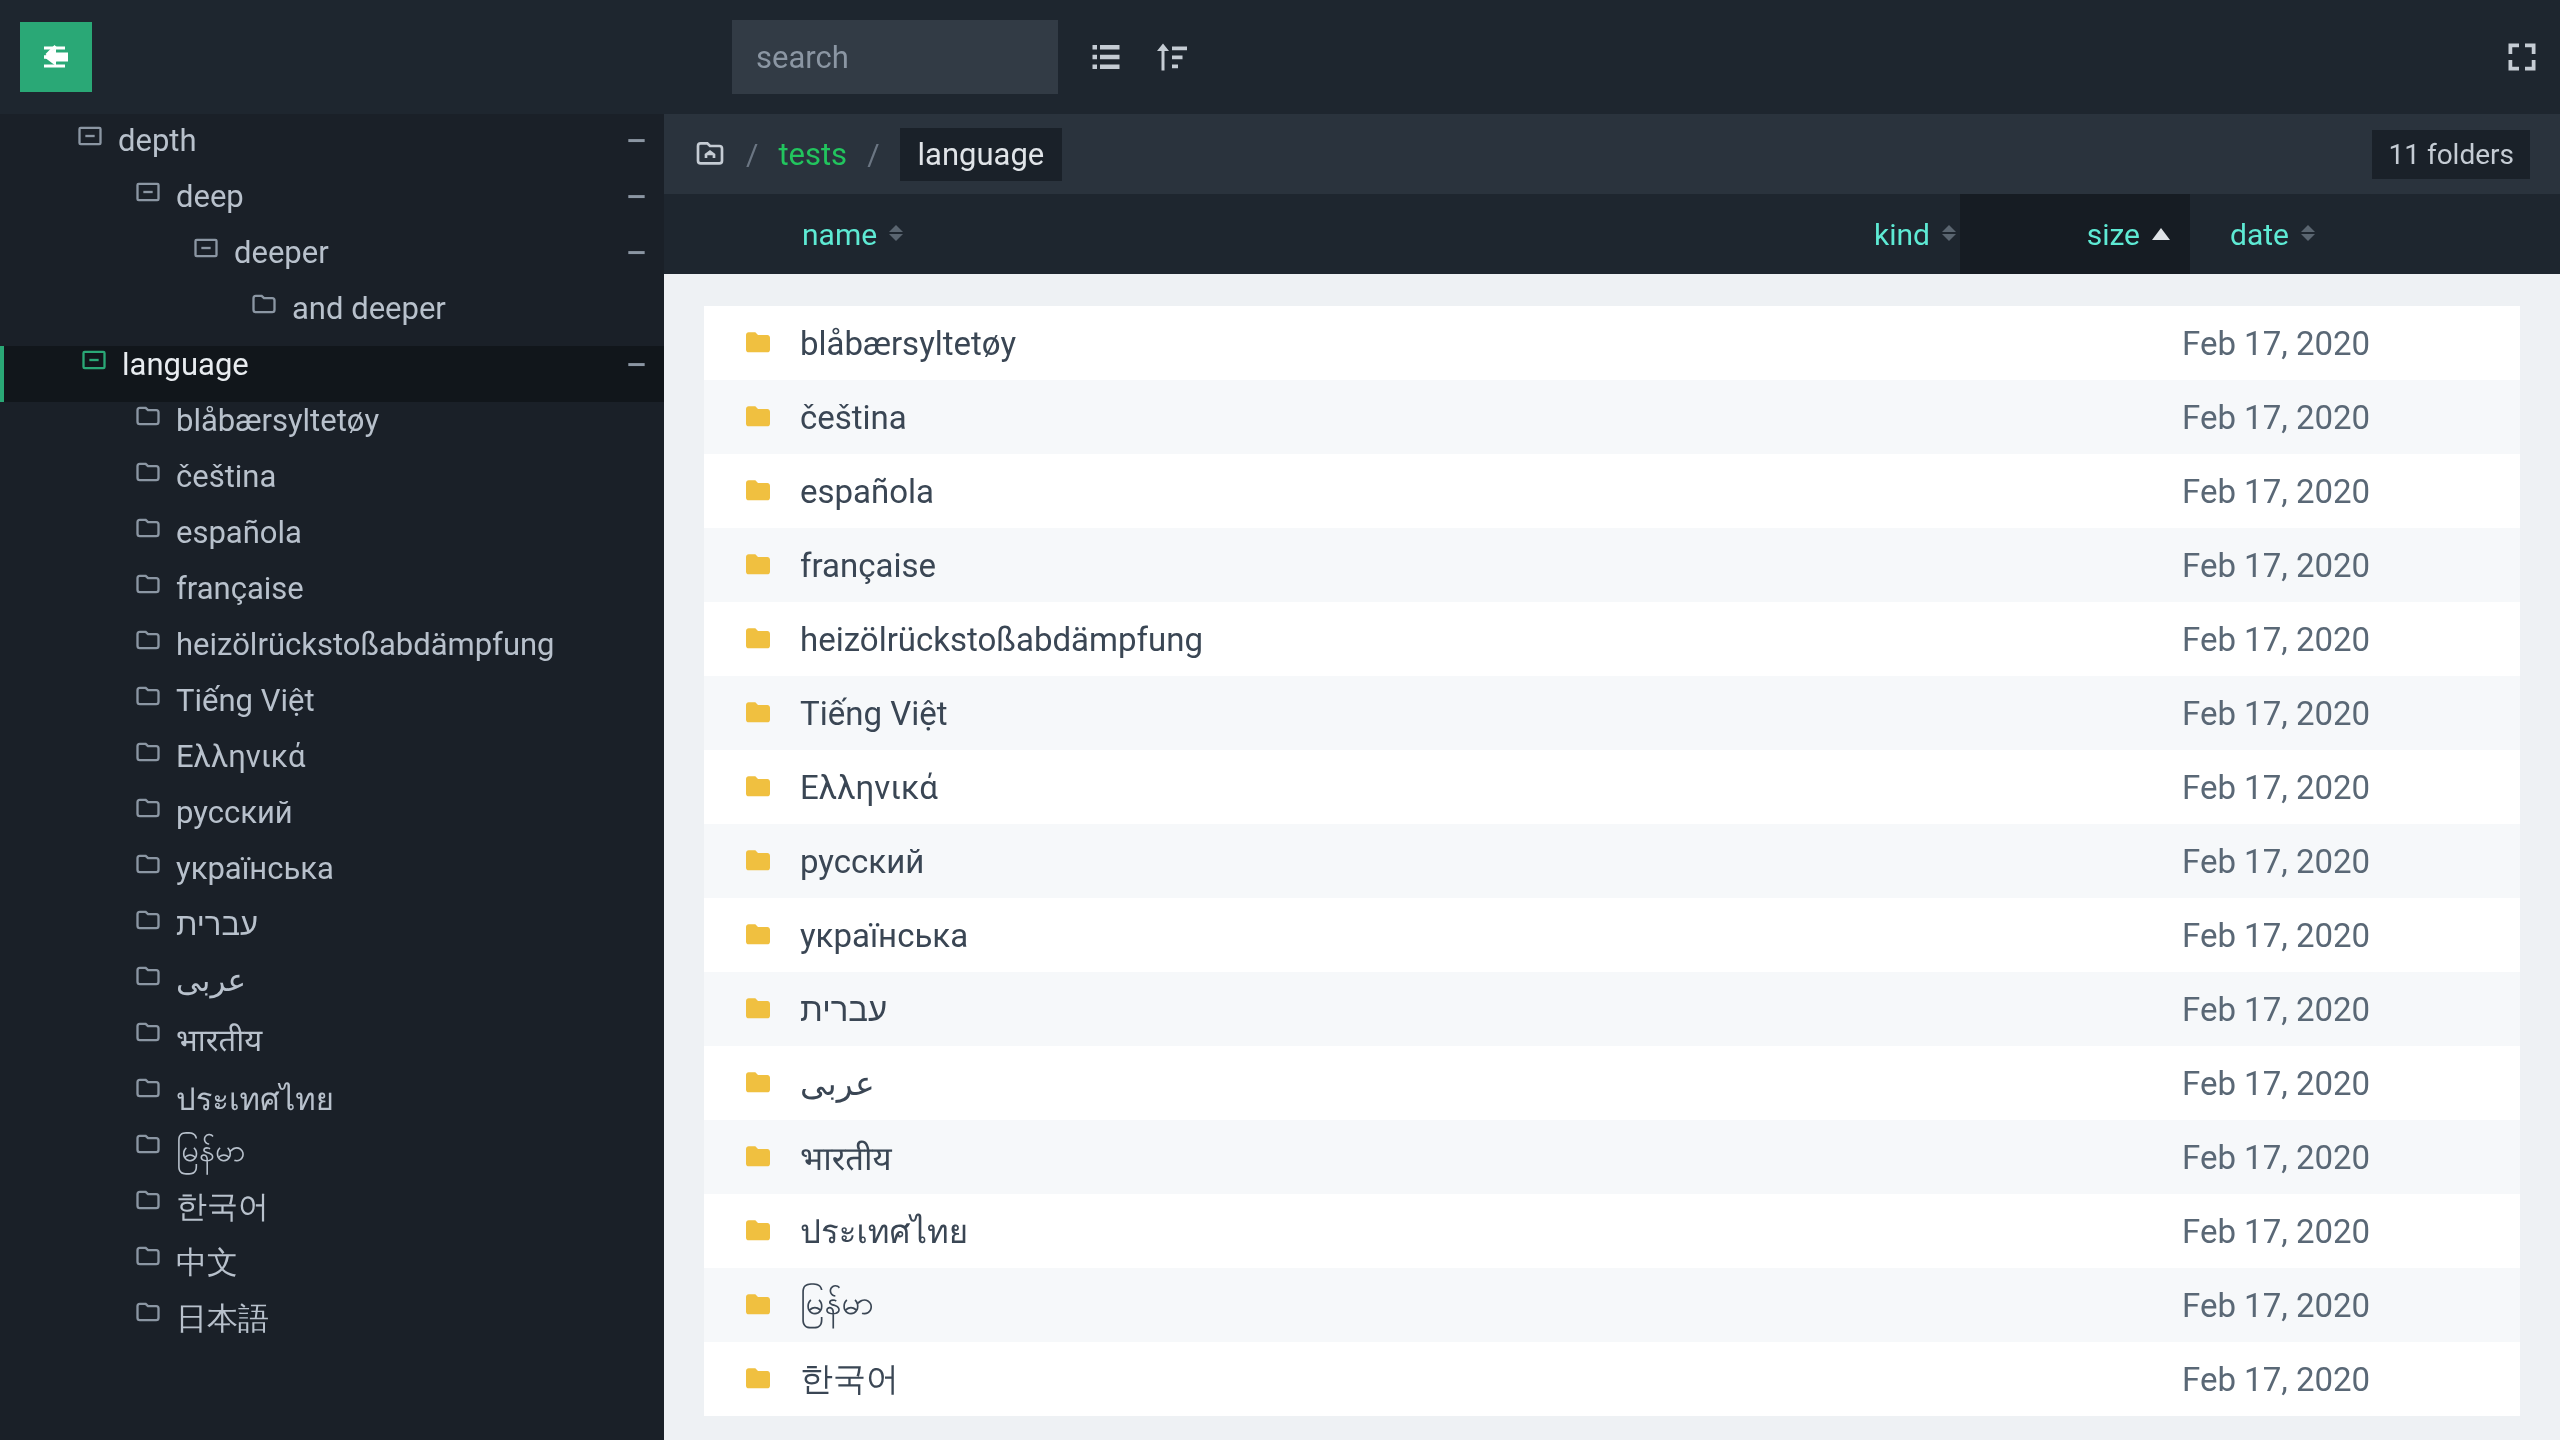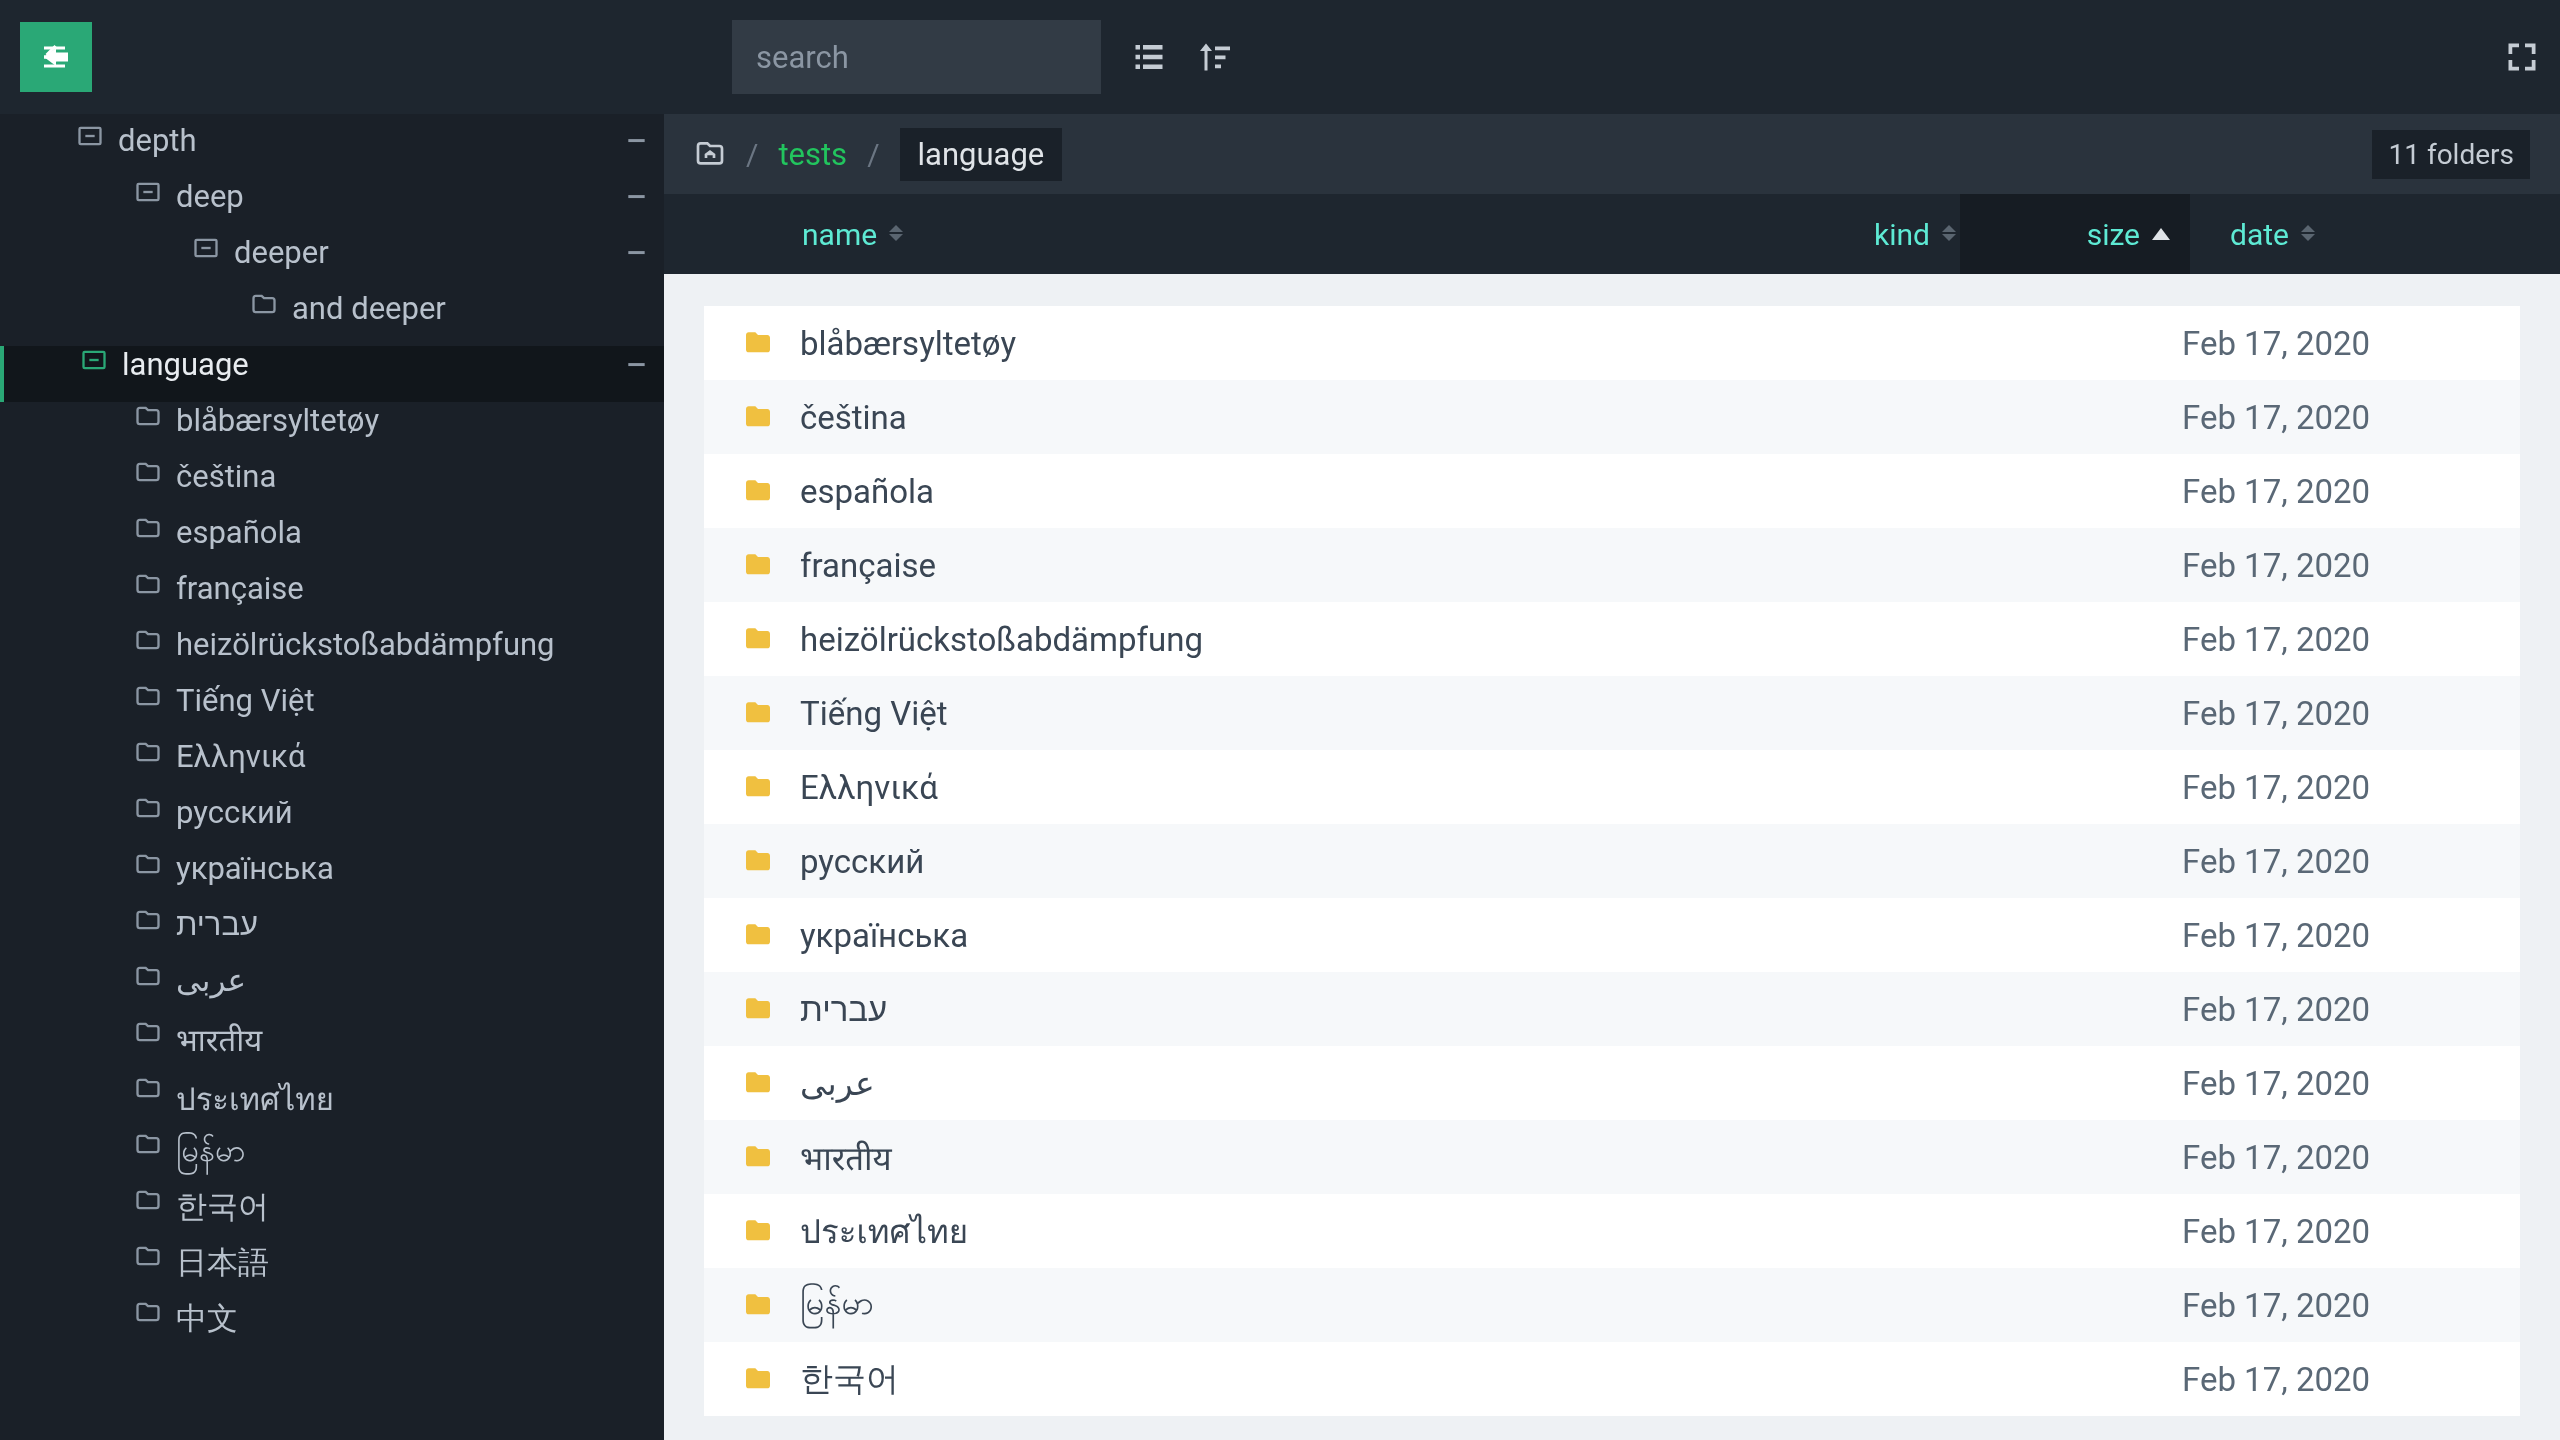--- a/index.html
+++ b/index.html
@@ -2,21 +2,21 @@
 <html><head>
 <meta charset="utf-8">
 <style>
 *{margin:0;padding:0;box-sizing:border-box;font-family:-apple-system,BlinkMacSystemFont,"Segoe UI",Roboto,sans-serif}
 body{background:#1a2028;color:#e0e4e8;width:2560px;height:1440px;overflow:hidden;font-size:28px}
 .app{display:flex;flex-direction:column;height:100%}
 .topbar{height:114px;background:#1e262f;display:flex;align-items:center;padding:0 20px;gap:30px}
 .back-btn{width:72px;height:70px;background:#2aa876;display:flex;align-items:center;justify-content:center;cursor:pointer}
 .back-btn svg{width:36px;height:36px;fill:#fff}
 .spacer1{width:580px}
-.search-box{width:369px;height:74px;background:#323b45;border:none;color:#8b96a3;font-size:31px;padding:0 24px;outline:none}
+.search-box{width:326px;height:74px;background:#323b45;border:none;color:#8b96a3;font-size:31px;padding:0 24px;outline:none}
 .search-box::placeholder{color:#8b96a3}
 .top-icon{width:36px;height:36px;color:#c5ccd4;cursor:pointer}
 .topbar-right{margin-left:auto;display:flex;align-items:center}
 .expand-icon{width:36px;height:36px;color:#c5ccd4;cursor:pointer}
 .body{display:flex;flex:1;overflow:hidden}
 .sidebar{width:664px;background:#1a2028;overflow-y:auto;padding-top:8px}
 .tree-row{display:flex;height:56px;cursor:pointer;position:relative}
 .tree-row.selected{background:#11161b;border-left:4px solid #2aa876}
 .tree-indent{display:inline-block}
 .tree-icon{width:28px;height:28px;margin-right:14px;flex-shrink:0}
@@ -244,28 +244,28 @@
           <span class="tree-icon"><svg viewBox="0 0 24 24" fill="none" stroke="#8b96a3" stroke-width="2">
               <path d="M3 7c0-1.1.9-2 2-2h5l2 2h7c1.1 0 2 .9 2 2v8c0 1.1-.9 2-2 2H5c-1.1 0-2-.9-2-2V7z"></path>
             </svg></span>
           <span class="tree-label">한국어</span>
         </div>
         <div class="tree-row">
           <span class="tree-indent" style="width: 134px;"></span>
           <span class="tree-icon"><svg viewBox="0 0 24 24" fill="none" stroke="#8b96a3" stroke-width="2">
               <path d="M3 7c0-1.1.9-2 2-2h5l2 2h7c1.1 0 2 .9 2 2v8c0 1.1-.9 2-2 2H5c-1.1 0-2-.9-2-2V7z"></path>
             </svg></span>
+          <span class="tree-label">中文</span>
+        </div>
+        <div class="tree-row">
+          <span class="tree-indent" style="width: 134px;"></span>
+          <span class="tree-icon"><svg viewBox="0 0 24 24" fill="none" stroke="#8b96a3" stroke-width="2">
+              <path d="M3 7c0-1.1.9-2 2-2h5l2 2h7c1.1 0 2 .9 2 2v8c0 1.1-.9 2-2 2H5c-1.1 0-2-.9-2-2V7z"></path>
+            </svg></span>
           <span class="tree-label">日本語</span>
-        </div>
-        <div class="tree-row">
-          <span class="tree-indent" style="width: 134px;"></span>
-          <span class="tree-icon"><svg viewBox="0 0 24 24" fill="none" stroke="#8b96a3" stroke-width="2">
-              <path d="M3 7c0-1.1.9-2 2-2h5l2 2h7c1.1 0 2 .9 2 2v8c0 1.1-.9 2-2 2H5c-1.1 0-2-.9-2-2V7z"></path>
-            </svg></span>
-          <span class="tree-label">中文</span>
         </div>
       </div>
 
     <div class="main">
       <div class="breadcrumb-bar">
         <span class="bc-home">
           <svg viewBox="0 0 24 24" fill="currentColor">
               <path d="M3 6c0-1.1.9-2 2-2h5l2 2h7c1.1 0 2 .9 2 2v9c0 1.1-.9 2-2 2H5c-1.1 0-2-.9-2-2V6z" fill="none" stroke="currentColor" stroke-width="2"></path>
               <path d="M8 15v-3l4-3 4 3v3h-2v-2h-4v2H8z"></path>
             </svg>

